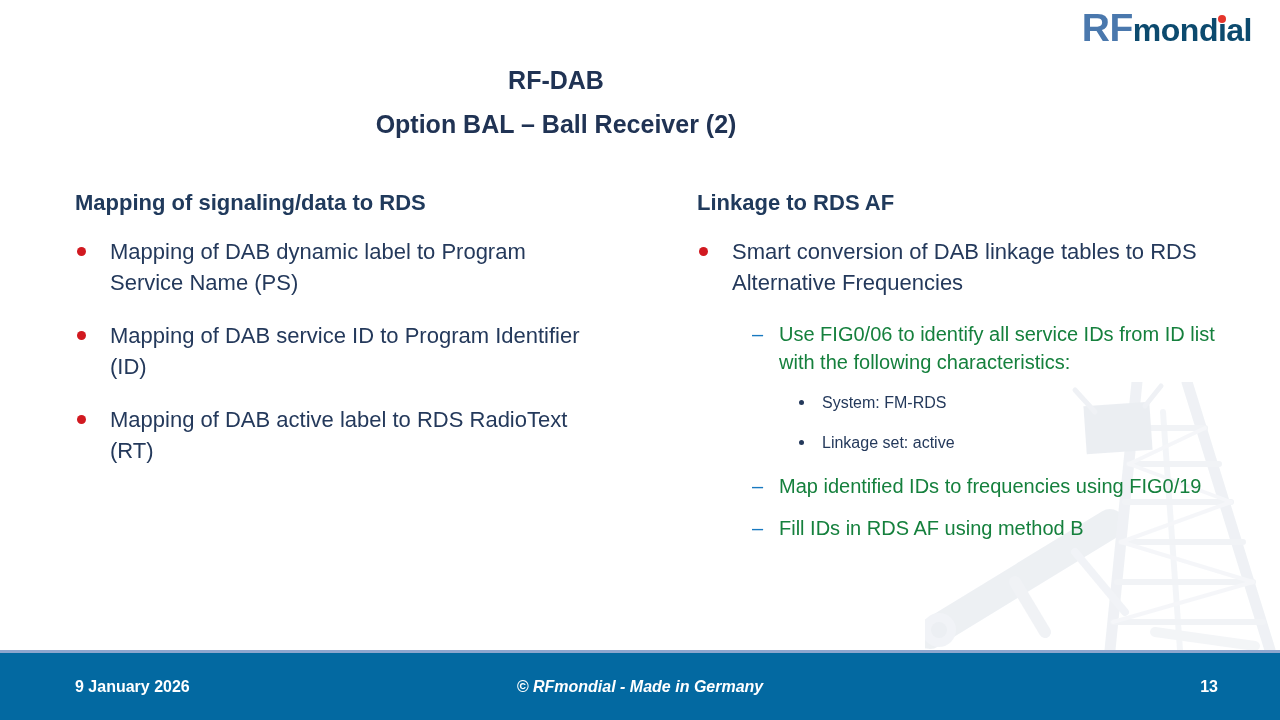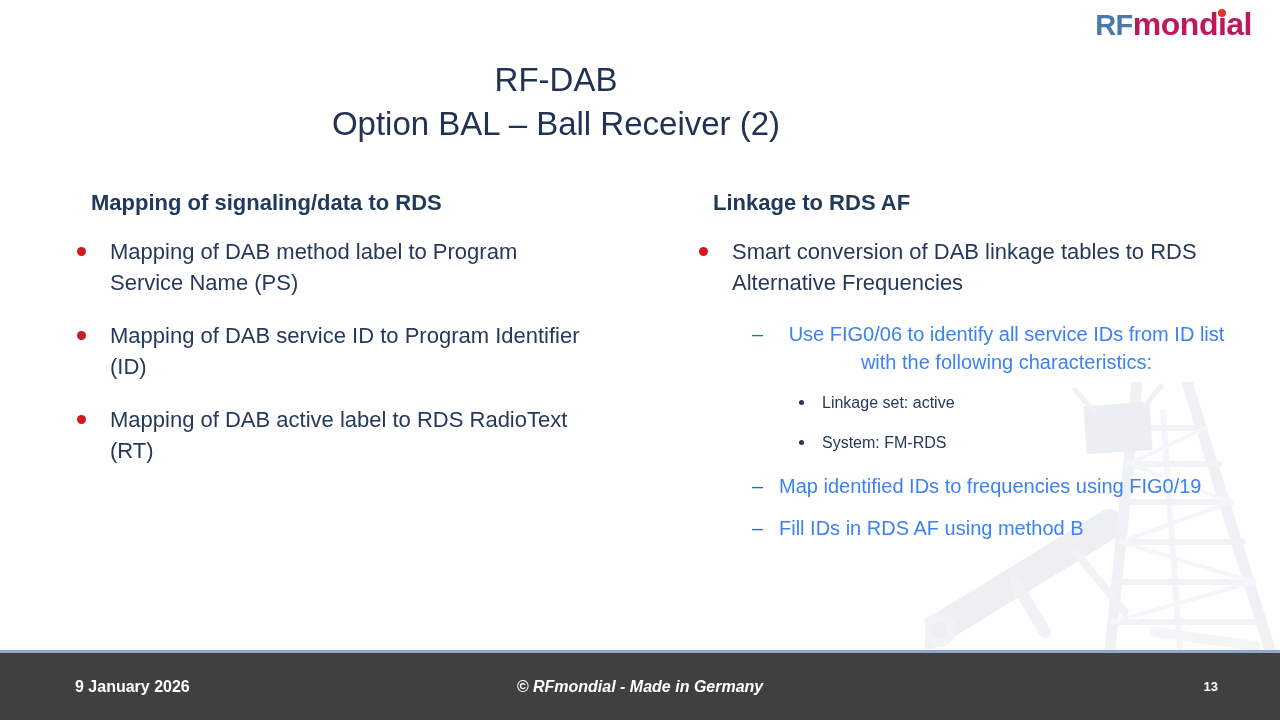--- a/index.html
+++ b/index.html
@@ -25,29 +25,29 @@
   
   .logo {
     position: absolute;
     top: 8px;
     right: 28px;
     white-space: nowrap;
     letter-spacing: -0.5px;
     line-height: 1;
   }
   .logo-rf {
-    font-size: 29px;
+    font-size: 39px;
     font-weight: bold;
     color: #4a78ad;
     vertical-align: baseline;
   }
   .logo-mondial {
     font-size: 32px;
     font-weight: bold;
-    color: #be185d;
+    color: #0c4a6e;
     vertical-align: baseline;
   }
   .logo-i { position: relative; display: inline-block; }
   .logo-i::after {
     content: "";
     position: absolute;
     top: 1px;
     left: 50%;
     transform: translateX(-50%);
     width: 8px;
@@ -57,77 +57,76 @@
   }
 
   
   .title-block {
     position: absolute;
     top: 58px;
     left: 0;
     width: 1112px;
     text-align: center;
     color: #203354;
-    font-weight: normal;
-    font-size: 33px;
+    font-weight: bold;
+    font-size: 25px;
     line-height: 44px;
   }
 
   
   .col { position: absolute; top: 190px; }
   .col-left  { left: 75px;  width: 550px; }
   .col-right { left: 697px; width: 575px; }
 
   .col-heading {
     font-weight: bold;
     font-size: 22px;
     line-height: 26px;
     color: #203a5c;
     margin-bottom: 20px;
-    margin-left: 16px;
   }
 
   .li { display: flex; align-items: flex-start; }
   .li .txt { font-size: 22px; line-height: 31px; color: #24395b; }
 
   .l1 { margin-bottom: 22px; }
   .l1 .marker { flex: 0 0 35px; }
   .l1 .txt { max-width: 480px; }
   .dot-red {
     display: block;
     width: 9px; height: 9px;
     margin-top: 11px; margin-left: 2px;
     border-radius: 50%;
     background: #d11920;
   }
 
   .l2 { margin-top: 14px; margin-bottom: 14px; padding-left: 55px; }
   .l2 .marker { flex: 0 0 27px; }
-  .l2 .txt { font-size: 20px; line-height: 28px; color: #3b82f6; max-width: 455px; text-align: center; }
+  .l2 .txt { font-size: 20px; line-height: 28px; color: #15803d; max-width: 455px; }
   .dash-blue { color: #1879c0; font-size: 20px; line-height: 28px; }
   .dash-blue::before { content: "\2013"; }
 
   .l3 { margin-top: 16px; margin-bottom: 18px; padding-left: 100px; }
   .l3 .marker { flex: 0 0 25px; }
   .l3 .txt { font-size: 16px; line-height: 22px; color: #24395b; }
   .dot-navy {
     display: block;
     width: 5px; height: 5px;
     margin-top: 8px; margin-left: 2px;
     border-radius: 50%;
     background: #24395b;
   }
 
   
   .footer {
     position: absolute;
     left: 0; bottom: 0;
     width: 1280px;
     height: 70px;
-    background: #404040;
+    background: #0369a1;
     border-top: 3px solid #8ea6ce;
     display: flex;
     align-items: center;
   }
   .footer-left {
     position: absolute;
     left: 75px;
     color: #ffffff;
     font-weight: bold;
     font-size: 16px;
@@ -139,21 +138,21 @@
     color: #ffffff;
     font-weight: bold;
     font-size: 16px;
     font-style: italic;
   }
   .footer-right {
     position: absolute;
     right: 62px;
     color: #ffffff;
     font-weight: bold;
-    font-size: 13px;
+    font-size: 16px;
   }
 </style>
 </head>
 <body>
 
 <svg class="watermark" viewBox="0 0 355 268" xmlns="http://www.w3.org/2000/svg">
   <g opacity="0.55" stroke-linecap="round">
 
     <line x1="5" y1="252" x2="185" y2="142" stroke="#dfe4eb" stroke-width="30"></line>
     <circle cx="14" cy="248" r="17" fill="#e7ebf1"></circle>
@@ -195,21 +194,21 @@
   <div>Option BAL – Ball Receiver (2)</div>
 </div>
 
 <div class="col col-left">
   <div class="col-heading">Mapping of signaling/data to RDS</div>
 
   <div class="li l1">
     <span class="marker">
         <span class="dot-red"></span>
       </span>
-    <div class="txt">Mapping of DAB method label to Program Service Name (PS)</div>
+    <div class="txt">Mapping of DAB dynamic label to Program Service Name (PS)</div>
   </div>
   <div class="li l1">
     <span class="marker">
         <span class="dot-red"></span>
       </span>
     <div class="txt">Mapping of DAB service ID to Program Identifier (ID)</div>
   </div>
   <div class="li l1">
     <span class="marker">
         <span class="dot-red"></span>
@@ -230,27 +229,27 @@
 
   <div class="li l2">
     <span class="marker dash-blue"></span>
     <div class="txt">Use FIG0/06 to identify all service IDs from ID list with the following characteristics:</div>
   </div>
 
   <div class="li l3">
     <span class="marker">
         <span class="dot-navy"></span>
       </span>
+    <div class="txt">System: FM-RDS</div>
+  </div>
+  <div class="li l3">
+    <span class="marker">
+        <span class="dot-navy"></span>
+      </span>
     <div class="txt">Linkage set: active</div>
-  </div>
-  <div class="li l3">
-    <span class="marker">
-        <span class="dot-navy"></span>
-      </span>
-    <div class="txt">System: FM-RDS</div>
   </div>
 
   <div class="li l2">
     <span class="marker dash-blue"></span>
     <div class="txt">Map identified IDs to frequencies using FIG0/19</div>
   </div>
   <div class="li l2">
     <span class="marker dash-blue"></span>
     <div class="txt">Fill IDs in RDS AF using method B</div>
   </div>

